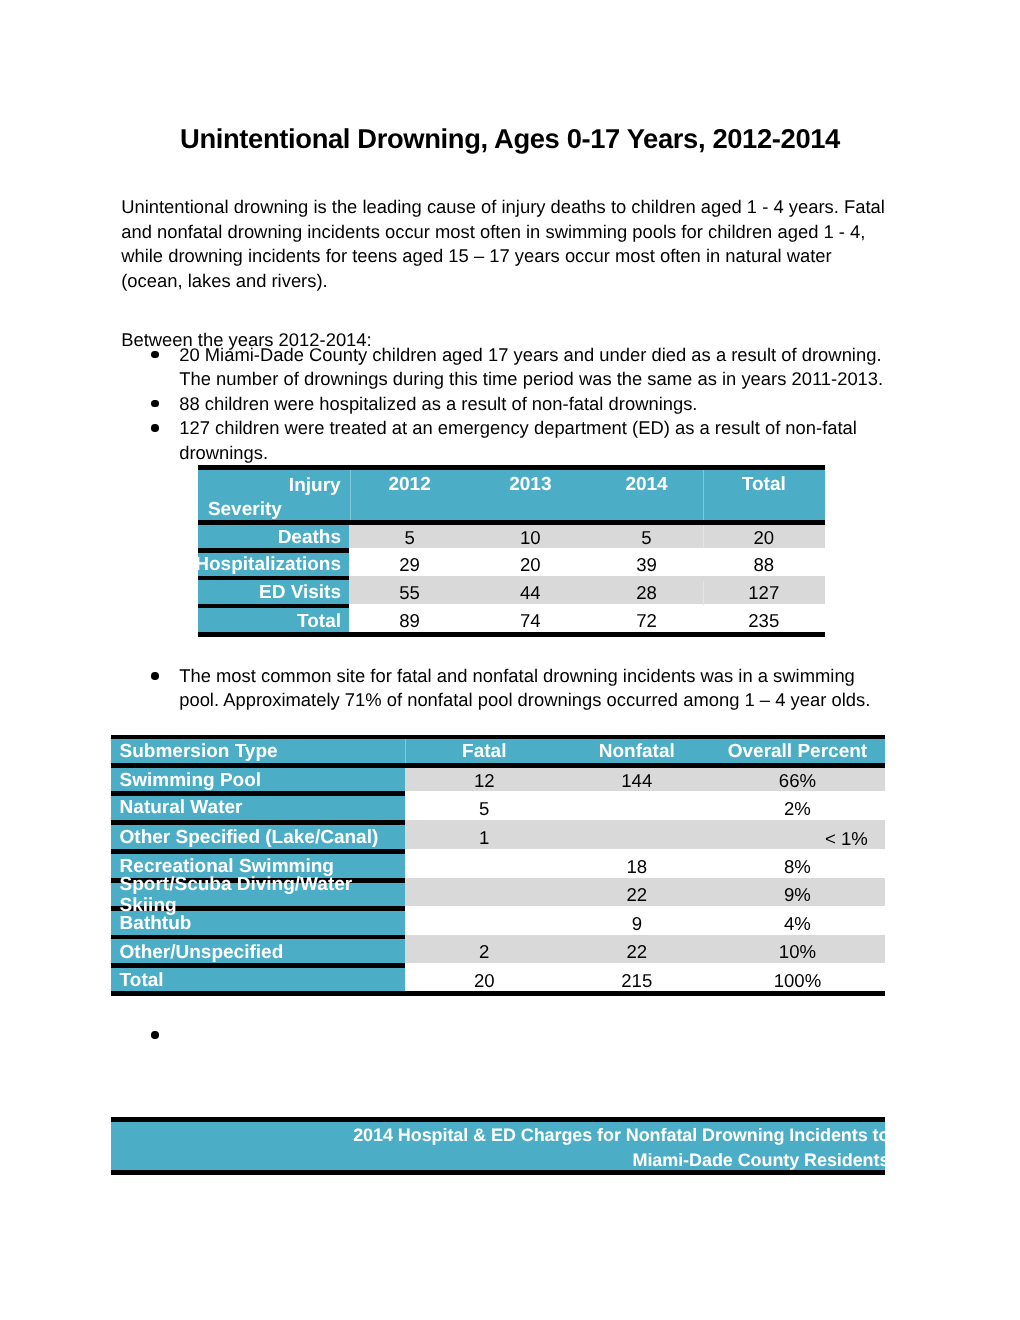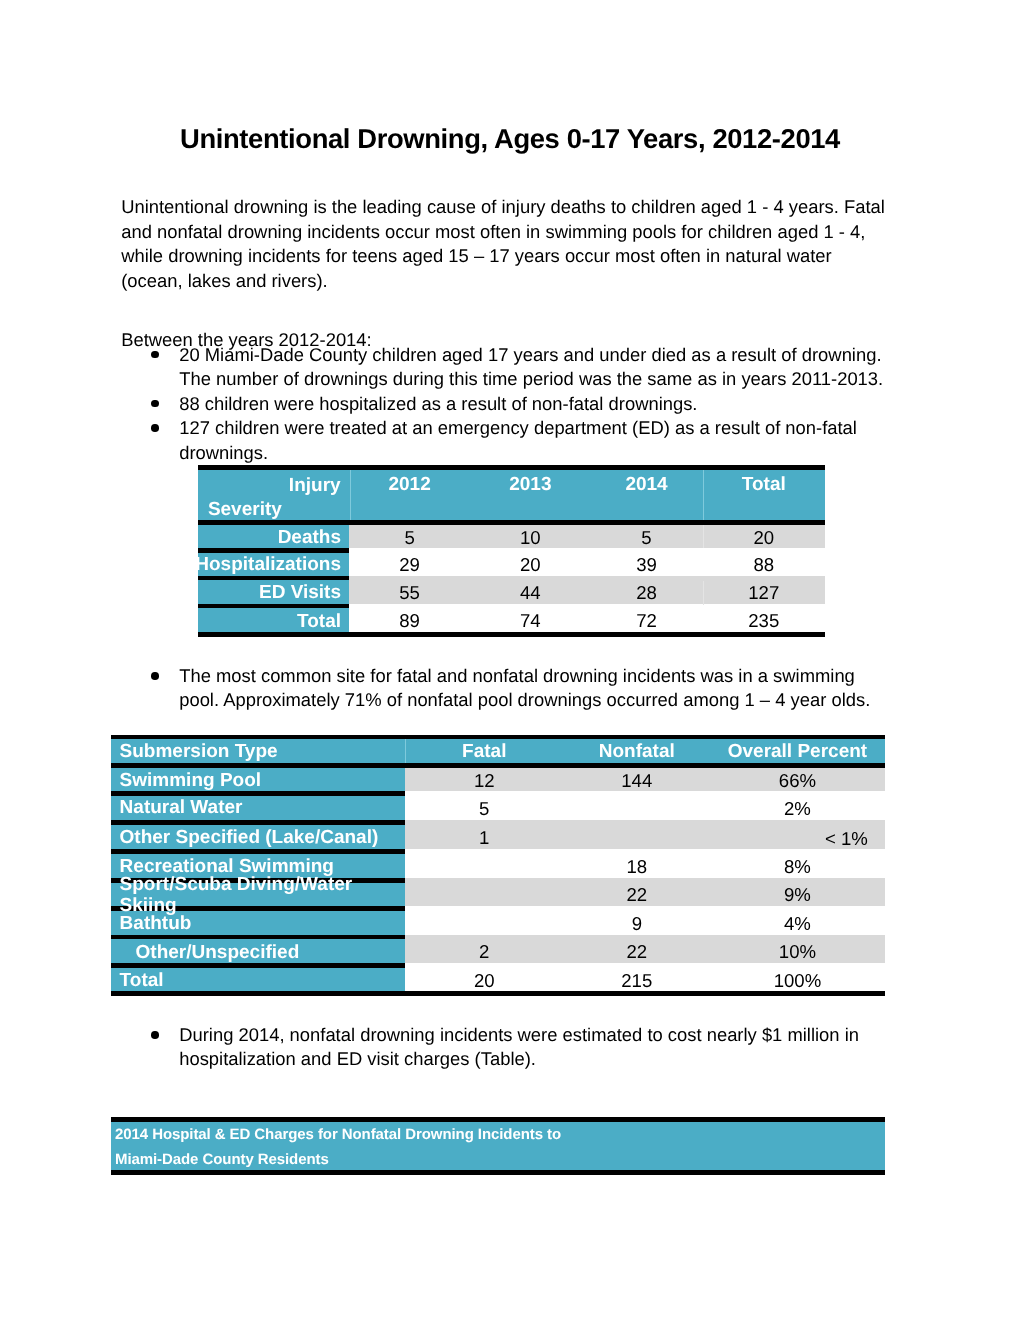--- a/index.html
+++ b/index.html
@@ -15,40 +15,40 @@
   .bli{position:relative;padding-left:58px;}
   .bul{position:absolute;left:30.0px;top:8.2px;width:7.6px;height:7.6px;border-radius:50%;background:#000;}
 
   .tbl{position:absolute;}
   .rule{position:absolute;background:#000;}
   .cellbg{position:absolute;}
   .lab{position:absolute;color:#fff;font-weight:bold;font-size:19px;line-height:21px;padding-top:1.6px;box-sizing:border-box;}
   .val{position:absolute;font-size:18.6px;line-height:21px;text-align:center;padding-top:1.2px;box-sizing:border-box;}
   .vsep{position:absolute;width:1px;background:#c9e2ea;}
 
-  .banner{position:absolute;color:#fff;font-weight:bold;font-size:15px;
-          line-height:24.4px;text-align:left;}
+  .banner{position:absolute;color:#fff;font-weight:bold;font-size:18px;
+          line-height:24.4px;text-align:right;}
 </style>
 </head>
 <body>
 
 <div class="page">
   <div class="title">Unintentional Drowning, Ages 0-17 Years, 2012-2014</div>
   <div class="para" style="top:195.0px;width:765px;">Unintentional drowning is the leading cause of injury deaths to children aged 1 - 4 years. Fatal and nonfatal drowning incidents occur most often in swimming pools for children aged 1 - 4, while drowning incidents for teens aged 15 – 17 years occur most often in natural water (ocean, lakes and rivers).</div>
   <div class="para" style="top:328px;width:500px;">Between the years 2012-2014:</div>
   <div class="blist" style="top:342.5px;width:764px;">
     <div class="bli"><span class="bul"></span><span>20 Miami-Dade County children aged 17 years and under died as a result of drowning. The number of drownings during this time period was the same as in years 2011-2013.</span></div>
     <div class="bli"><span class="bul"></span><span>88 children were hospitalized as a result of non-fatal drownings.</span></div>
     <div class="bli"><span class="bul"></span><span>127 children were treated at an emergency department (ED) as a result of non-fatal drownings.</span></div>
   </div>
   <div class="blist" style="top:663.9px;width:764px;">
     <div class="bli"><span class="bul"></span><span>The most common site for fatal and nonfatal drowning incidents was in a swimming pool. Approximately 71% of nonfatal pool drownings occurred among 1 – 4 year olds.</span></div>
   </div>
   <div class="blist" style="top:1022.9px;width:764px;">
-    <div class="bli"><span class="bul"></span><span>During 2014, nonfatal drowning incidents were estimated to cost nearly $1 million in hospitalization and ED visit charges (Table).</span></div>
+    <div class="bli"><span class="bul"></span></div>
   </div>
 
   <div class="tbl">
     <div class="cellbg" style="left:349px;top:520.4px;width:476px;height:27.6px;background:#D9D9D9;"></div>
     <div class="cellbg" style="left:349px;top:548px;width:476px;height:27.9px;background:#ffffff;"></div>
     <div class="cellbg" style="left:349px;top:575.9px;width:476px;height:28px;background:#D9D9D9;"></div>
     <div class="cellbg" style="left:349px;top:603.9px;width:476px;height:28.2px;background:#ffffff;"></div>
     <div class="cellbg" style="left:198.2px;top:465px;width:626.8px;height:55.4px;background:#4BADC6;"></div>
     <div class="cellbg" style="left:198.2px;top:520.4px;width:150.8px;height:27.6px;background:#4BADC6;"></div>
     <div class="cellbg" style="left:198.2px;top:548px;width:150.8px;height:27.9px;background:#4BADC6;"></div>
@@ -238,21 +238,21 @@
       </div>
     <div class="val" style="left:404.6px;top:910.8px;width:159.4px;height:24px;display:flex;align-items:center;justify-content:center;">
         <span></span>
       </div>
     <div class="val" style="left:564px;top:910.8px;width:145.6px;height:24px;display:flex;align-items:center;justify-content:center;">
         <span>9</span>
       </div>
     <div class="val" style="left:709.6px;top:910.8px;width:175.7px;height:24px;display:flex;align-items:center;justify-content:center;">
         <span>4%</span>
       </div>
-    <div class="lab" style="left:110.6px;top:939.3px;width:294px;height:24px;padding-left:9px;box-sizing:border-box;display:flex;align-items:center;margin-left:16px;">
+    <div class="lab" style="left:110.6px;top:939.3px;width:294px;height:24px;padding-left:9px;box-sizing:border-box;display:flex;align-items:center;">
         <span>Other/Unspecified</span>
       </div>
     <div class="val" style="left:404.6px;top:939.3px;width:159.4px;height:24px;display:flex;align-items:center;justify-content:center;">
         <span>2</span>
       </div>
     <div class="val" style="left:564px;top:939.3px;width:145.6px;height:24px;display:flex;align-items:center;justify-content:center;">
         <span>22</span>
       </div>
     <div class="val" style="left:709.6px;top:939.3px;width:175.7px;height:24px;display:flex;align-items:center;justify-content:center;">
         <span>10%</span>

